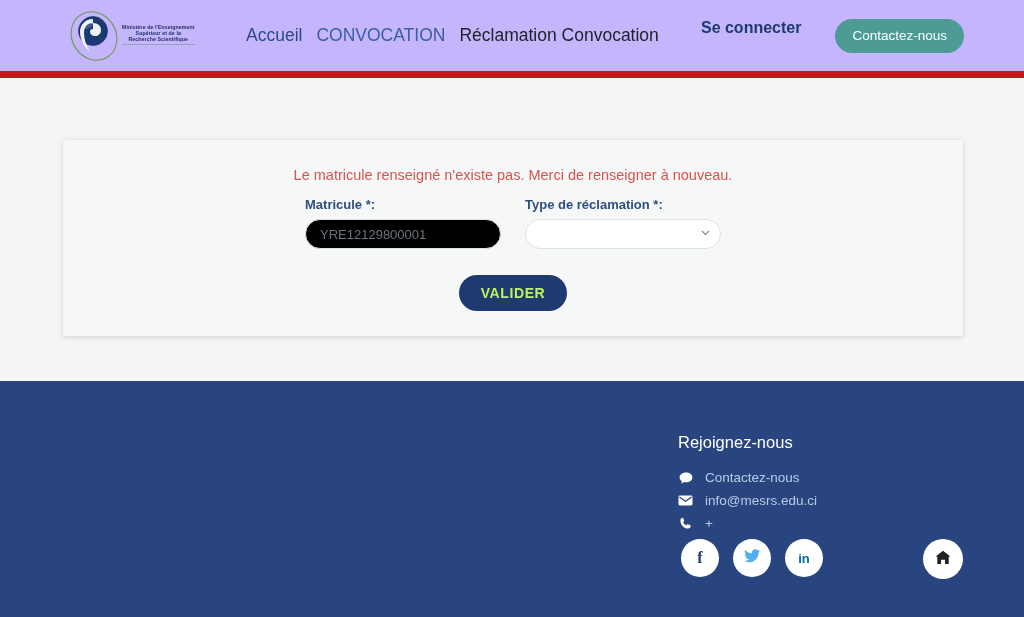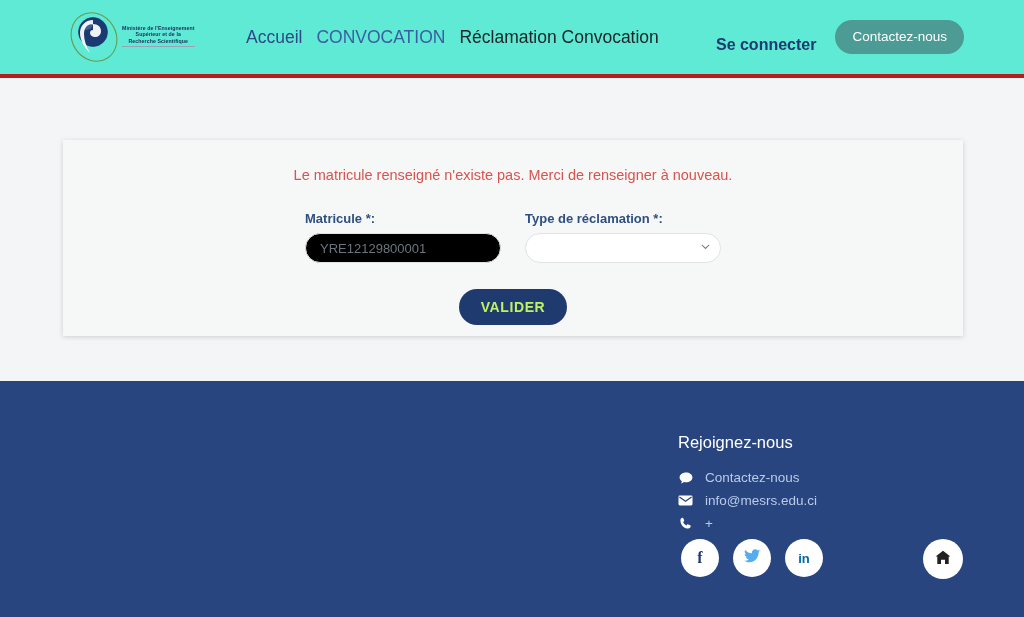--- a/index.html
+++ b/index.html
@@ -20,24 +20,24 @@
   .page {
     position: relative;
     width: 1024px;
     height: 617px;
     overflow: hidden;
   }
 
   
   .header {
     height: 78px;
-    background: #5eead4;
-    display: flex;
-    align-items: center;
-    border-bottom: 4px solid #b91c1c;
+    background: #c4b5fd;
+    display: flex;
+    align-items: center;
+    border-bottom: 7px solid #b91c1c;
     position: relative;
   }
 
   .brand {
     display: flex;
     align-items: center;
     margin-left: 68px;
     width: 150px;
   }
 
@@ -87,22 +87,22 @@
   }
 
   .nav-accueil { color: #2e4a86; }
   .nav-convocation { color: #3a5fa0; }
   .nav-active { color: #212529; }
 
   .header-right {
     margin-left: auto;
     margin-right: 60px;
     display: flex;
-    align-items: flex-end;
-    gap: 19px;
+    align-items: flex-start;
+    gap: 34px;
   }
 
   .login-link {
     color: #1f3a6e;
     font-weight: bold;
     font-size: 16px;
     text-decoration: none;
     white-space: nowrap;
   }
 
@@ -148,21 +148,21 @@
     text-align: center;
     color: #d9534f;
     font-size: 14.5px;
     padding-top: 27px;
   }
 
   .fields {
     display: flex;
     justify-content: center;
     gap: 24px;
-    margin-top: 28px;
+    margin-top: 14px;
   }
 
   .field {
     width: 196px;
   }
 
   .field-label {
     font-size: 13px;
     font-weight: bold;
     color: #2f4f82;

